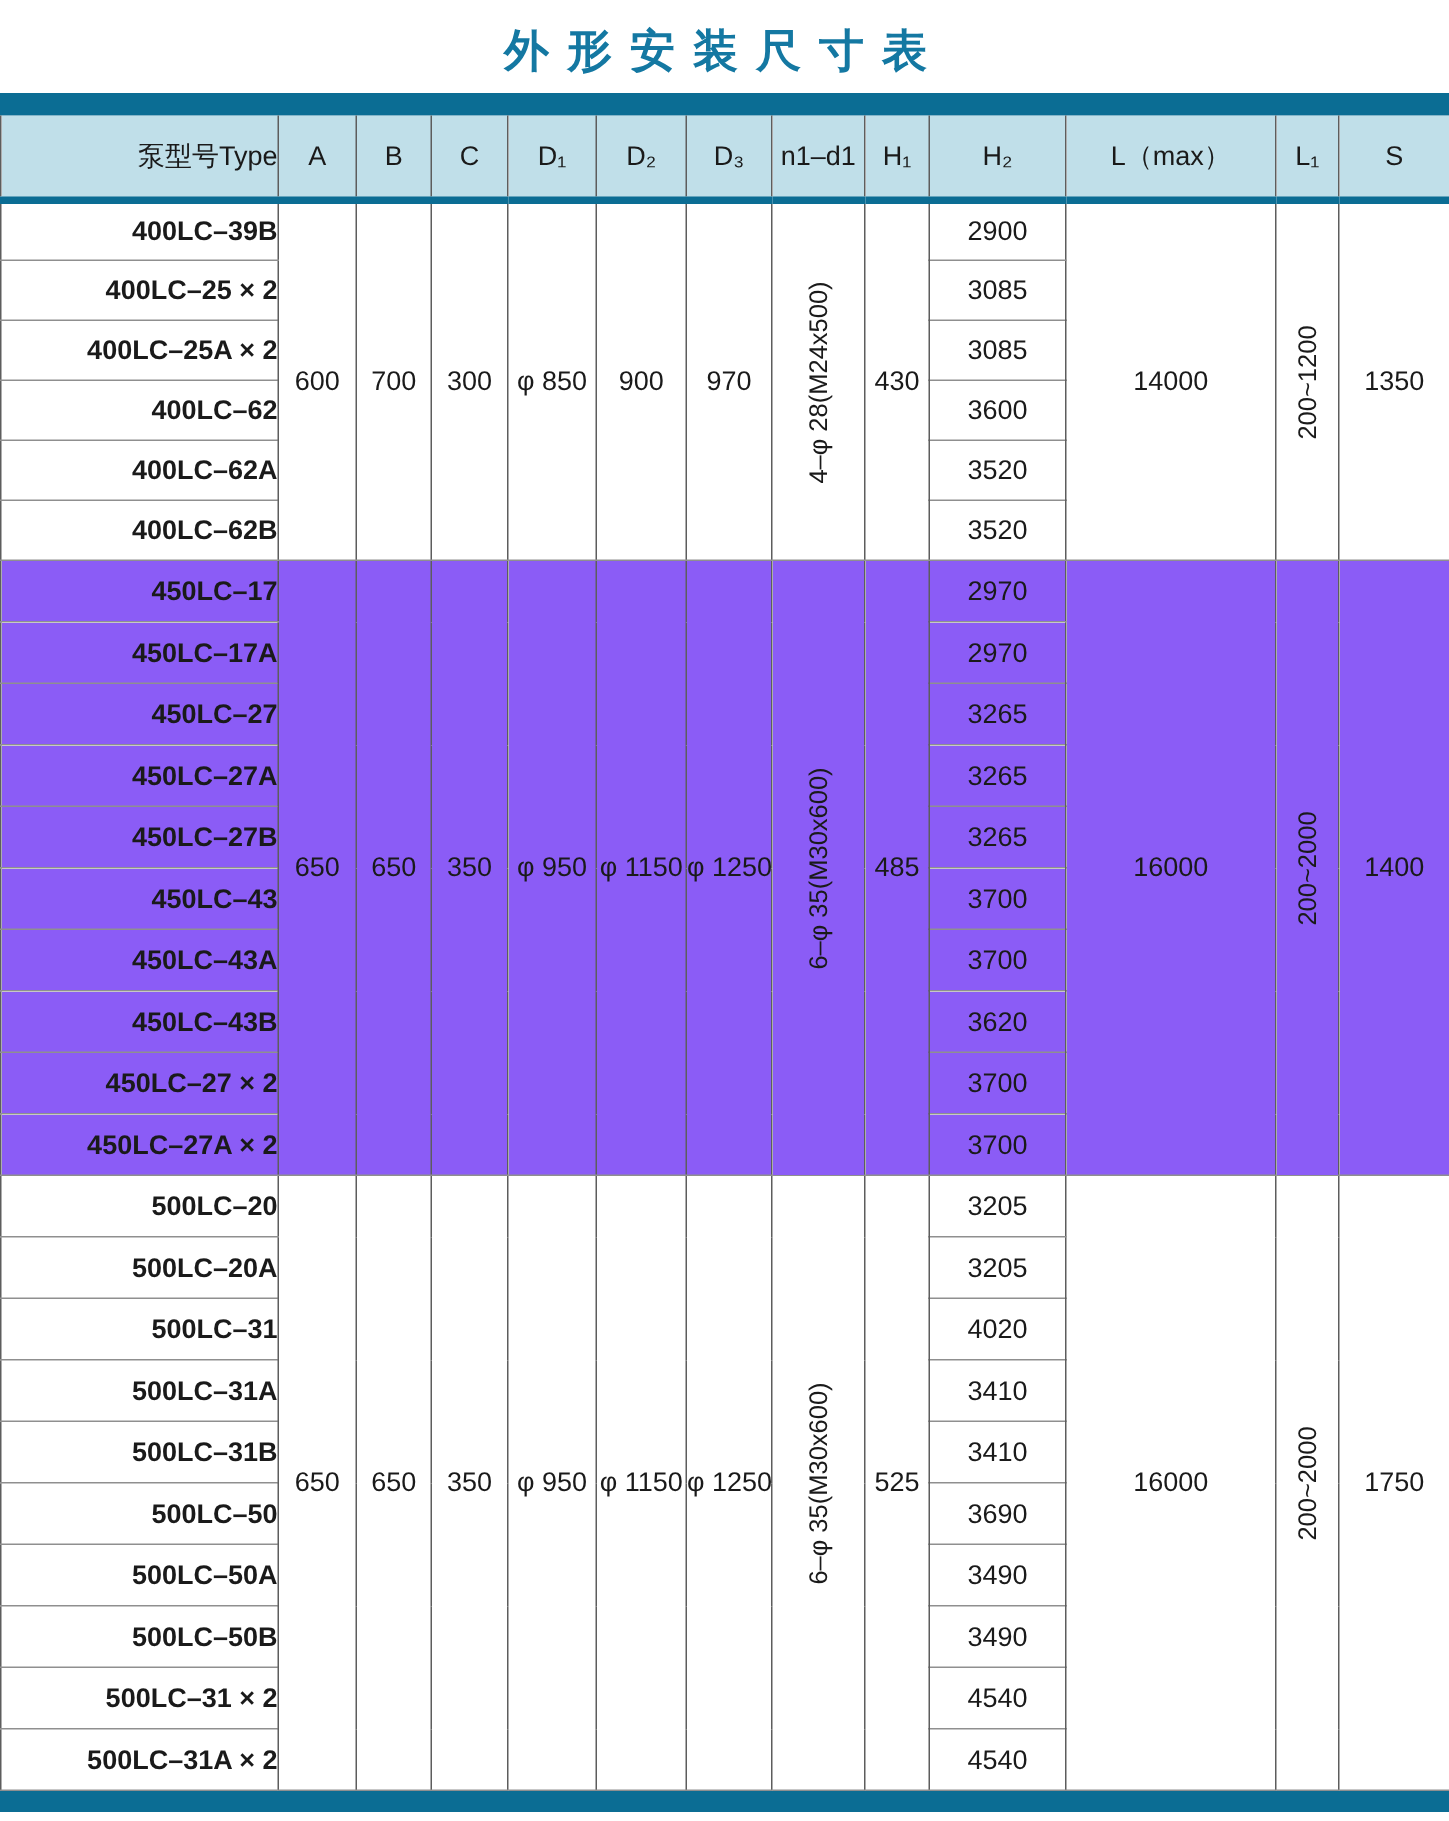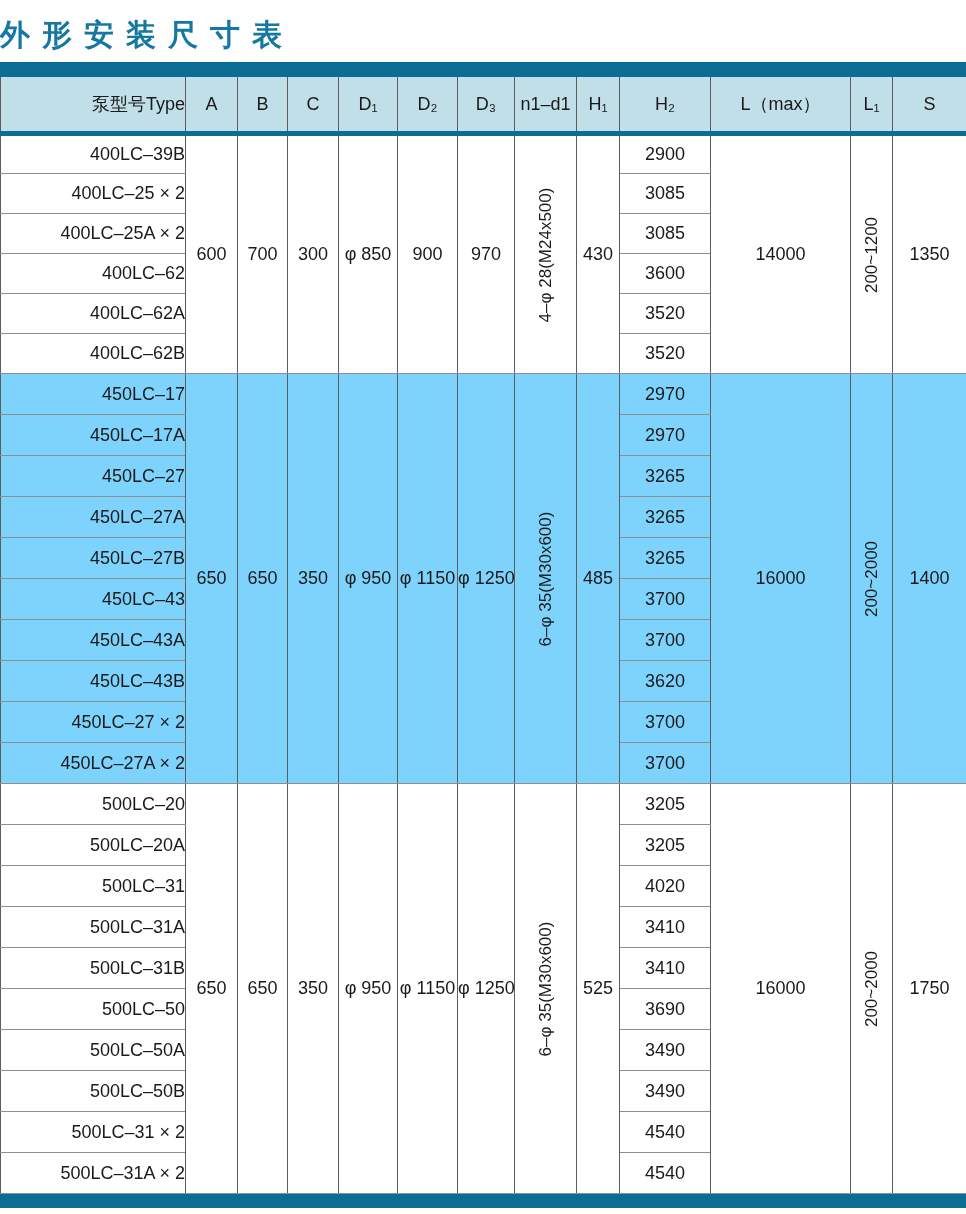--- a/index.html
+++ b/index.html
@@ -3,44 +3,44 @@
 <meta charset="utf-8">
 <style>
   html,body{margin:0;padding:0;}
   body{
     width:966px;height:1214px;background:#ffffff;
     font-family:"Liberation Sans","DejaVu Sans",sans-serif;
     color:#1a1a1a;overflow:hidden;
   }
   .title{
     margin:8px 0 0 0;height:54px;line-height:54px;
-    text-align:left;font-size:30px;font-weight:bold;
+    text-align:center;font-size:30px;font-weight:bold;
     color:#1478a2;letter-spacing:12px;
   }
   .top-bar,.bottom-bar{width:966px;background:#0b6d94;}
   .top-bar{height:15px;}
   .bottom-bar{height:14px;}
   table{
     width:966px;border-collapse:collapse;table-layout:fixed;
   }
   th,td{
     padding:0;font-size:18px;text-align:center;vertical-align:middle;
     border-left:1px solid #5d5d5d;border-right:1px solid #5d5d5d;
     border-top:1px solid #8f8f8f;border-bottom:1px solid #8f8f8f;
     overflow:hidden;white-space:nowrap;
   }
   thead th{
     height:54px;background:#c0dfe9;font-weight:normal;
     border-top:none;border-bottom:5px solid #0b6d94;
   }
   thead th.left, td.model{text-align:right;padding-left:20px;}
-  td.model{padding-left:24px;}
+  td.model{padding-left:24px;font-weight:bold;}
   tbody.g1 tr{height:40px;}
   tbody.g2 tr, tbody.g3 tr{height:41px;}
-  tbody.g2 td{background:#7dd3fc;}
+  tbody.g2 td{background:#8b5cf6;}
   tbody tr:first-child td{border-top:1px solid #555555;}
   td.vert{position:relative;}
   td.vert span{
     position:absolute;top:50%;left:50%;
     transform:translate(-50%,-50%) rotate(-90deg);
     white-space:nowrap;font-size:17px;
   }
 </style>
 </head>
 <body>

